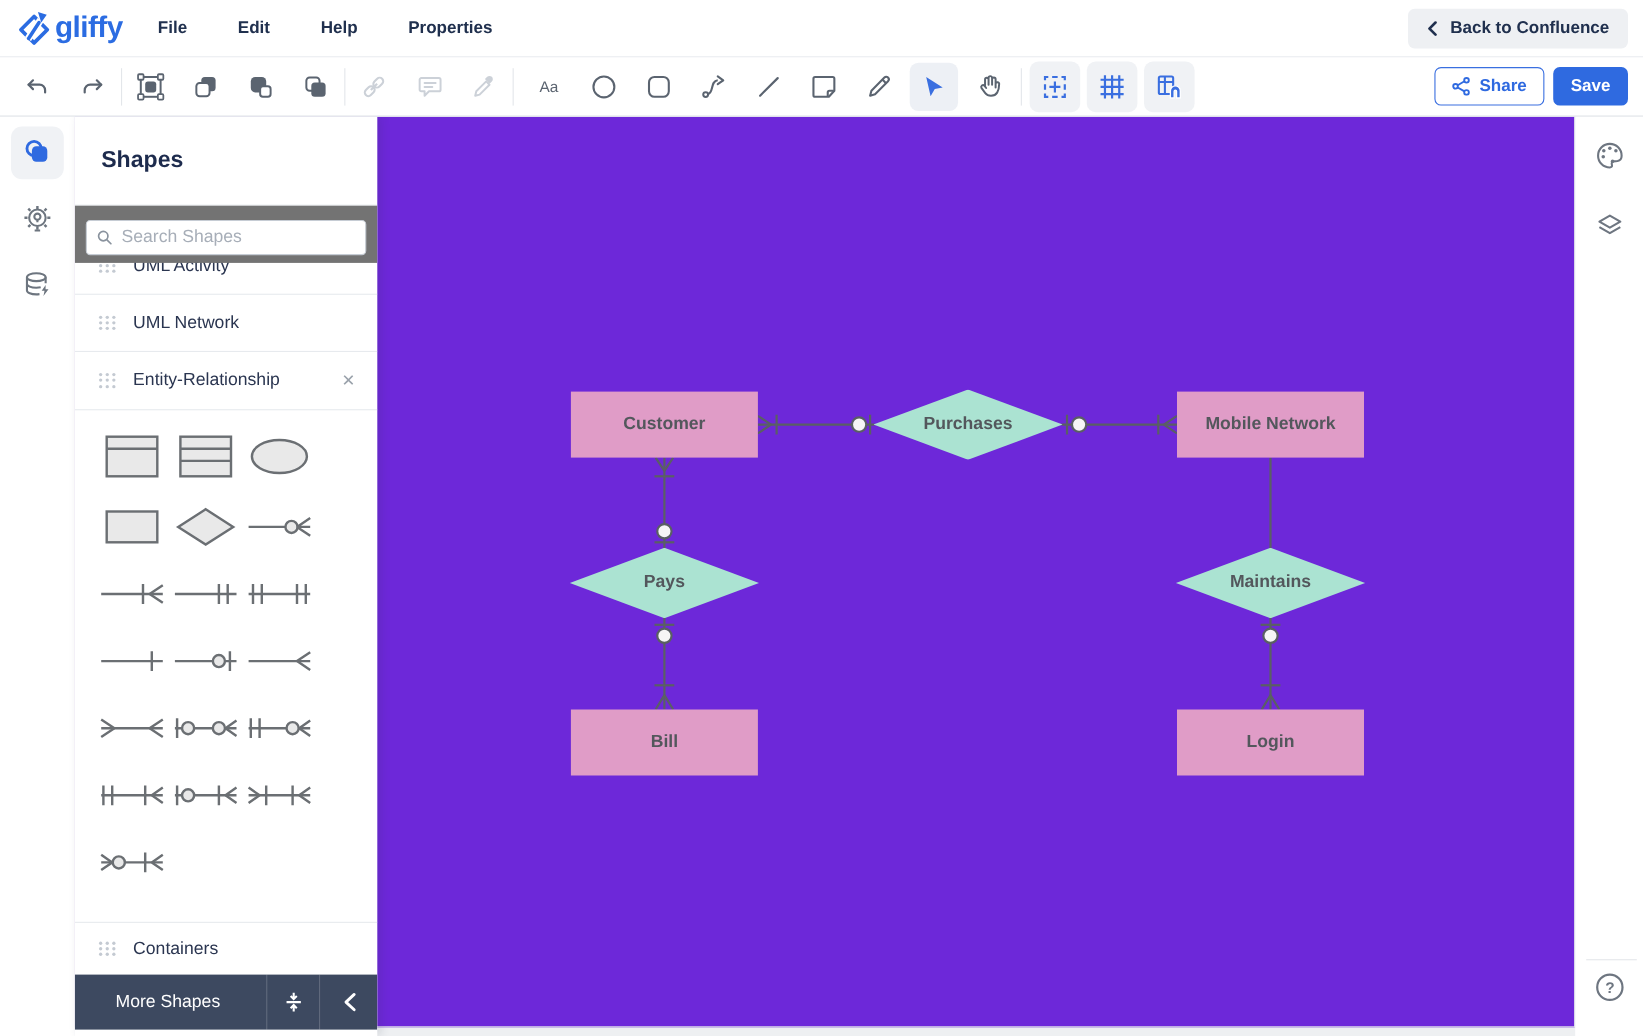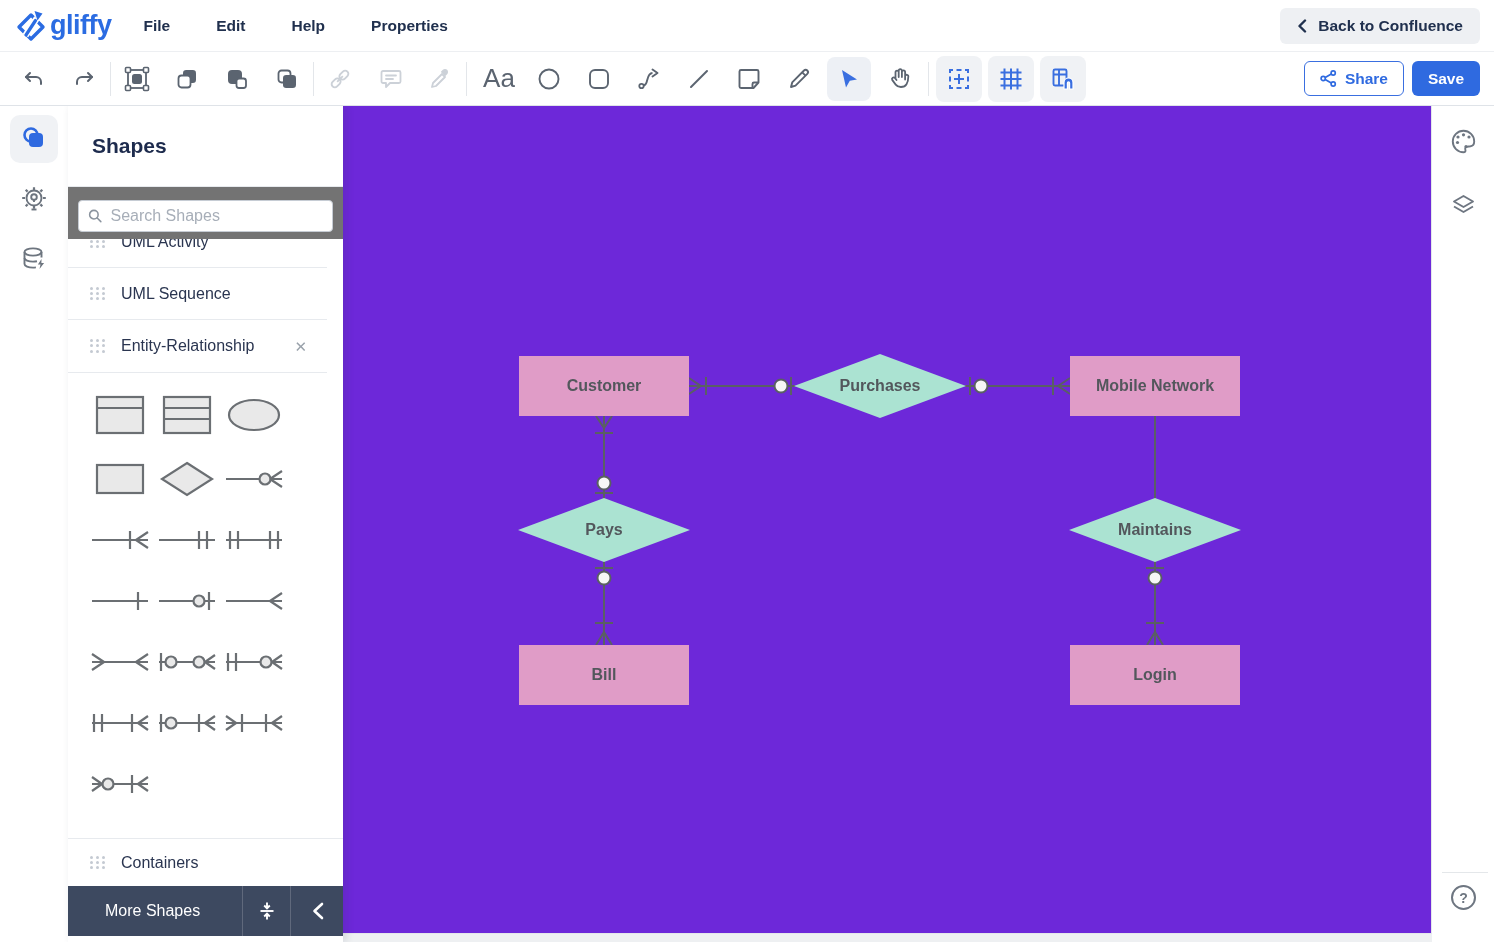--- a/index.html
+++ b/index.html
@@ -12,21 +12,21 @@
 .menus{display:flex;margin-left:32px;gap:46px}
 .menu-item{font-size:15.5px;font-weight:600;color:#20304e;cursor:default}
 .back-btn{margin-left:auto;margin-right:14px;height:36px;display:flex;align-items:center;gap:11px;background:#eef0f3;border:none;border-radius:6px;padding:0 17px;font-size:15.5px;font-weight:600;color:#20304e;font-family:inherit}
 
 .toolbar{position:absolute;top:52px;left:0;right:0;height:54px;background:#fff;border-bottom:1px solid #dfe3e8;display:flex;align-items:center;z-index:19;padding-left:9px}
 .tb-slot{width:50px;height:44px;display:flex;align-items:center;justify-content:center;color:#5b6470}
 .tb-slot.disabled{color:#ccd1d8}
 .tb-slot.selected{background:#edf0f5;border-radius:8px;width:44px;margin:0 3px}
 .tb-sep{width:1px;height:34px;background:#e3e6ea;margin:0 1px}
 .grid-btn{width:46px;height:46px;background:#f0f2f5;border-radius:8px;display:flex;align-items:center;justify-content:center;color:#3a6fe0;margin-left:6px}
-.aa{font-size:26px;font-weight:500;color:#5b6470}
+.aa{font-size:14px;font-weight:500;color:#5b6470}
 .tb-right{margin-left:auto;display:flex;align-items:center;gap:8px;margin-right:14px}
 .share-btn{height:35px;padding:0 15px;border:1.5px solid #3a6fe0;background:#fff;border-radius:6px;color:#2f6ae0;font-size:15.5px;font-weight:700;display:flex;align-items:center;gap:8px;font-family:inherit}
 .save-btn{height:35px;width:68px;border:none;background:#2f6ae0;border-radius:6px;color:#fff;font-size:15.5px;font-weight:700;font-family:inherit}
 
 .left-rail{position:absolute;top:106px;left:0;width:68px;bottom:0;background:#fff;z-index:16;display:flex;flex-direction:column;align-items:center}
 .rail-btn{width:48px;height:48px;display:flex;align-items:center;justify-content:center;color:#6d757f;margin-top:12px}
 .rail-btn.active{background:#f0f2f5;border-radius:10px;color:#2f6ae0;margin-top:9px}
 .rail-btn.r2{margin-top:12px}
 
 .right-rail{position:absolute;top:106px;right:0;width:62px;bottom:0;background:#fff;z-index:16}
@@ -35,21 +35,21 @@
 
 .canvas{position:absolute;top:106px;left:68px;right:62px;bottom:8px;background:#6d28d9;border-right:1px solid #e4e7ea;border-bottom:1px solid #e4e7ea}
 .diagram{position:absolute;left:275px;top:0;width:1089px;height:828px}
 .entity{position:absolute;width:170px;height:60px;background:#e09cc7;display:flex;align-items:center;justify-content:center;font-size:16px;font-weight:700;color:#53575c}
 .rel{position:absolute;width:172px;height:64px;background:#abe3d2;clip-path:polygon(50% 0,100% 50%,50% 100%,0 50%);display:flex;align-items:center;justify-content:center;font-size:16px;font-weight:700;color:#53575c}
 .conn{position:absolute;left:0;top:0;pointer-events:none}
 
 .panel{position:absolute;left:68px;top:106px;bottom:0;width:275px;background:#fff;z-index:17;box-shadow:3px 0 8px rgba(40,50,70,.14);overflow:hidden}
 .p-title{position:absolute;left:24px;top:28px;font-size:21px;font-weight:700;color:#1d2b4d}
 .p-div1{position:absolute;left:0;right:0;top:80px;height:1px;background:#e7eaee}
-.cat-list{position:absolute;left:0;right:16px;top:110px;z-index:1}
+.cat-list{position:absolute;left:0;right:0;top:110px;z-index:1}
 .cat-row{height:52px;display:flex;align-items:center;border-bottom:1px solid #e7eaee;padding:0 20px}
 .dots{width:18px;height:16px;display:grid;grid-template-columns:repeat(3,1fr);grid-template-rows:repeat(3,1fr);margin-right:15px;flex:none}
 .dots i{width:3px;height:3px;border-radius:50%;background:#c4cad2;place-self:center}
 .cat-label{font-size:16px;color:#2a3550;font-weight:500}
 .cat-close{margin-left:auto;color:#9aa2ab;font-size:15px;line-height:1}
 .search-wrap{position:absolute;left:0;right:0;top:81px;height:52px;background:#737373;z-index:2}
 .search-box{position:absolute;left:10px;right:10px;top:13px;height:32px;border:1px solid #c6ccd4;border-radius:4px;background:#fff;display:flex;align-items:center;padding:0 9px;gap:8px}
 .search-box input{border:none;outline:none;font-size:16px;color:#333;width:100%;font-family:inherit}
 .search-box input::placeholder{color:#a7aeb8}
 .shape-grid{position:absolute;left:18px;top:276px;width:210px;display:grid;grid-template-columns:repeat(3,67px);justify-items:center;z-index:1}
@@ -393,21 +393,21 @@
           <i></i>
           <i></i>
           <i></i>
           <i></i>
           <i></i>
           <i></i>
           <i></i>
           <i></i>
           <i></i>
         </span>
-      <span class="cat-label">UML Sequence</span>
+      <span class="cat-label">UML Network</span>
     </div>
     <div class="cat-row" style="border-bottom:none">
       <span class="dots">
           <i></i>
           <i></i>
           <i></i>
           <i></i>
           <i></i>
           <i></i>
           <i></i>

